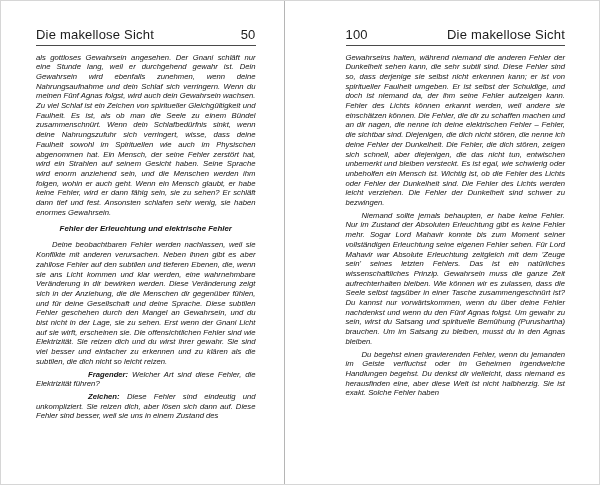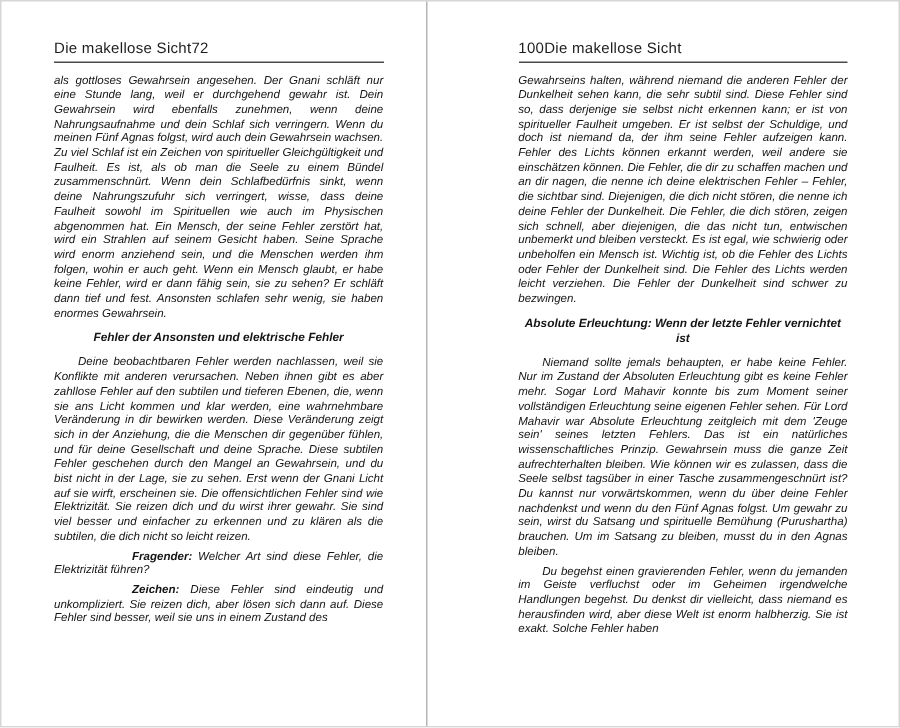--- a/index.html
+++ b/index.html
@@ -30,23 +30,23 @@
   .page-left  { padding: 26px 28px 14px 35px; }
   .page-right { padding: 26px 34px 12px 25px; margin-left: 36px; }
   .gutter {
     width: 1px;
     background: #b5b5b5;
     height: 100%;
     flex: 0 0 auto;
   }
   .page-header {
     display: flex;
-    justify-content: flex-start;
+    justify-content: space-between;
     align-items: baseline;
-    font-size: 10px;
+    font-size: 13px;
     letter-spacing: 0.2px;
     color: #1c1c1c;
     padding-bottom: 2.5px;
     border-bottom: 0.8px solid #4a4a4a;
     margin-bottom: 7px;
   }
   .page-body {
     font-size: 7.7px;
     line-height: 9.7px;
     text-align: justify;
@@ -70,39 +70,38 @@
   .speaker { font-weight: bold; padding-left: 36px; }
 </style>
 </head>
 <body>
 
 <div class="spread">
 
   <section class="page page-left">
     <header class="page-header">
       <span class="running-title">Die makellose Sicht</span>
-      <span class="page-number">72</span>
+      <span class="page-number">50</span>
     </header>
     <div class="page-body">
       <p class="para no-indent">als gottloses Gewahrsein angesehen. Der Gnani schläft nur eine Stunde lang, weil er durchgehend gewahr ist. Dein Gewahrsein wird ebenfalls zunehmen, wenn deine Nahrungsaufnahme und dein Schlaf sich verringern. Wenn du meinen Fünf Agnas folgst, wird auch dein Gewahrsein wachsen. Zu viel Schlaf ist ein Zeichen von spiritueller Gleichgültigkeit und Faulheit. Es ist, als ob man die Seele zu einem Bündel zusammenschnürt. Wenn dein Schlafbedürfnis sinkt, wenn deine Nahrungszufuhr sich verringert, wisse, dass deine Faulheit sowohl im Spirituellen wie auch im Physischen abgenommen hat. Ein Mensch, der seine Fehler zerstört hat, wird ein Strahlen auf seinem Gesicht haben. Seine Sprache wird enorm anziehend sein, und die Menschen werden ihm folgen, wohin er auch geht. Wenn ein Mensch glaubt, er habe keine Fehler, wird er dann fähig sein, sie zu sehen? Er schläft dann tief und fest. Ansonsten schlafen sehr wenig, sie haben enormes Gewahrsein.</p>
-      <h2 class="section-heading">Fehler der Ansonsten und elektrische Fehler</h2>
+      <h2 class="section-heading">Fehler der Erleuchtung und elektrische Fehler</h2>
       <p class="para">Deine beobachtbaren Fehler werden nachlassen, weil sie Konflikte mit anderen verursachen. Neben ihnen gibt es aber zahllose Fehler auf den subtilen und tieferen Ebenen, die, wenn sie ans Licht kommen und klar werden, eine wahrnehmbare Veränderung in dir bewirken werden. Diese Veränderung zeigt sich in der Anziehung, die die Menschen dir gegenüber fühlen, und für deine Gesellschaft und deine Sprache. Diese subtilen Fehler geschehen durch den Mangel an Gewahrsein, und du bist nicht in der Lage, sie zu sehen. Erst wenn der Gnani Licht auf sie wirft, erscheinen sie. Die offensichtlichen Fehler sind wie Elektrizität. Sie reizen dich und du wirst ihrer gewahr. Sie sind viel besser und einfacher zu erkennen und zu klären als die subtilen, die dich nicht so leicht reizen.</p>
       <p class="para dialog"><strong class="speaker">Fragender:</strong> <span>Welcher Art sind diese Fehler, die Elektrizität führen?</span></p>
       <p class="para dialog"><strong class="speaker">Zeichen:</strong> <span>Diese Fehler sind eindeutig und unkompliziert. Sie reizen dich, aber lösen sich dann auf. Diese Fehler sind besser, weil sie uns in einem Zustand des</span></p>
     </div>
   </section>
 
   <div class="gutter"></div>
 
   <section class="page page-right">
     <header class="page-header">
       <span class="page-number">100</span>
       <span class="running-title">Die makellose Sicht</span>
     </header>
     <div class="page-body">
       <p class="para no-indent">Gewahrseins halten, während niemand die anderen Fehler der Dunkelheit sehen kann, die sehr subtil sind. Diese Fehler sind so, dass derjenige sie selbst nicht erkennen kann; er ist von spiritueller Faulheit umgeben. Er ist selbst der Schuldige, und doch ist niemand da, der ihm seine Fehler aufzeigen kann. Fehler des Lichts können erkannt werden, weil andere sie einschätzen können. Die Fehler, die dir zu schaffen machen und an dir nagen, die nenne ich deine elektrischen Fehler – Fehler, die sichtbar sind. Diejenigen, die dich nicht stören, die nenne ich deine Fehler der Dunkelheit. Die Fehler, die dich stören, zeigen sich schnell, aber diejenigen, die das nicht tun, entwischen unbemerkt und bleiben versteckt. Es ist egal, wie schwierig oder unbeholfen ein Mensch ist. Wichtig ist, ob die Fehler des Lichts oder Fehler der Dunkelheit sind. Die Fehler des Lichts werden leicht verziehen. Die Fehler der Dunkelheit sind schwer zu bezwingen.</p>
-      <h2 class="section-heading">Absolute Erleuchtung: Wenn der letzte Fehler vernichtet ist</h2>
       <p class="para">Niemand sollte jemals behaupten, er habe keine Fehler. Nur im Zustand der Absoluten Erleuchtung gibt es keine Fehler mehr. Sogar Lord Mahavir konnte bis zum Moment seiner vollständigen Erleuchtung seine eigenen Fehler sehen. Für Lord Mahavir war Absolute Erleuchtung zeitgleich mit dem 'Zeuge sein' seines letzten Fehlers. Das ist ein natürliches wissenschaftliches Prinzip. Gewahrsein muss die ganze Zeit aufrechterhalten bleiben. Wie können wir es zulassen, dass die Seele selbst tagsüber in einer Tasche zusammengeschnürt ist? Du kannst nur vorwärtskommen, wenn du über deine Fehler nachdenkst und wenn du den Fünf Agnas folgst. Um gewahr zu sein, wirst du Satsang und spirituelle Bemühung (Purushartha) brauchen. Um im Satsang zu bleiben, musst du in den Agnas bleiben.</p>
-      <p class="para">Du begehst einen gravierenden Fehler, wenn du jemanden im Geiste verfluchst oder im Geheimen irgendwelche Handlungen begehst. Du denkst dir vielleicht, dass niemand es herausfinden wird, aber diese Welt ist enorm halbherzig. Sie ist exakt. Solche Fehler haben</p>
+      <p class="para">Du begehst einen gravierenden Fehler, wenn du jemanden im Geiste verfluchst oder im Geheimen irgendwelche Handlungen begehst. Du denkst dir vielleicht, dass niemand es herausfinden eine, aber diese Welt ist nicht halbherzig. Sie ist exakt. Solche Fehler haben</p>
     </div>
   </section>
 
 </div>
 
 </body></html>

